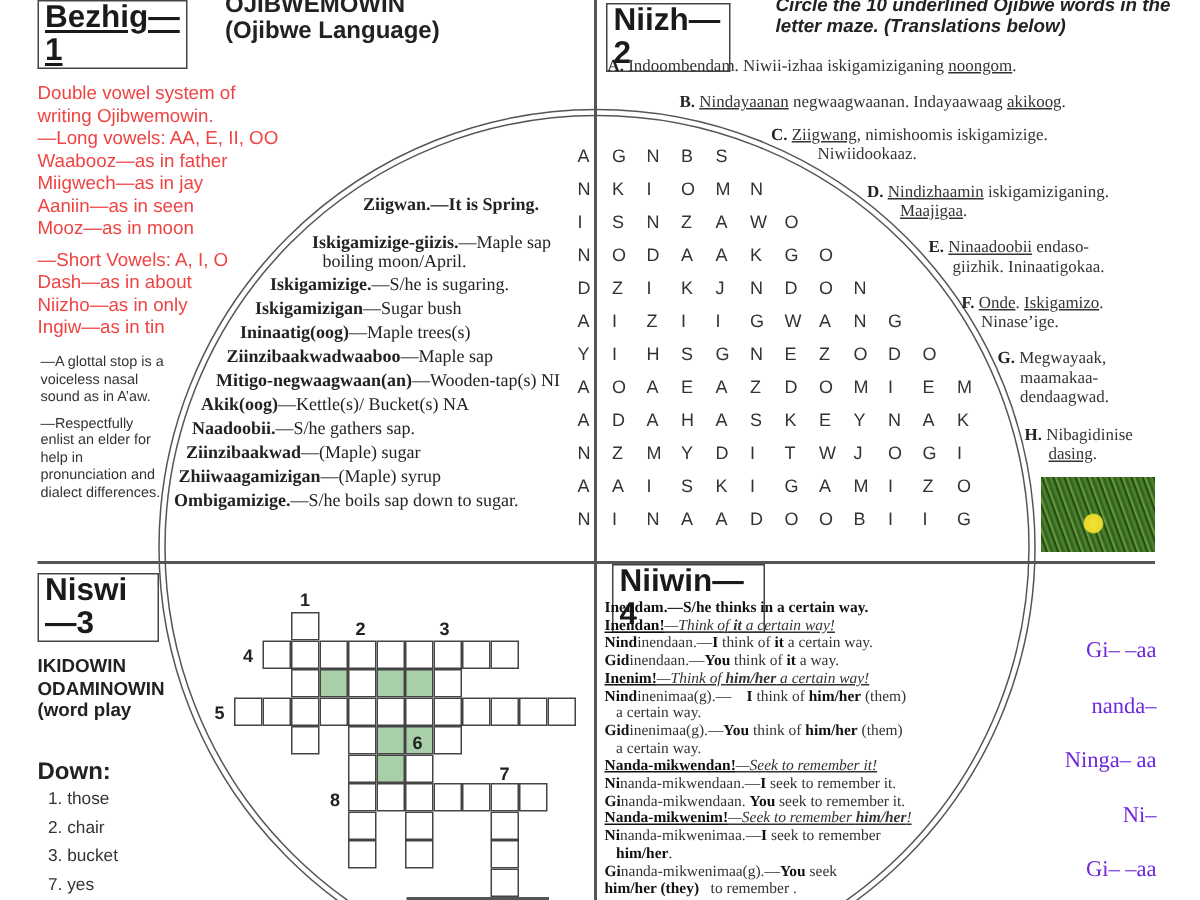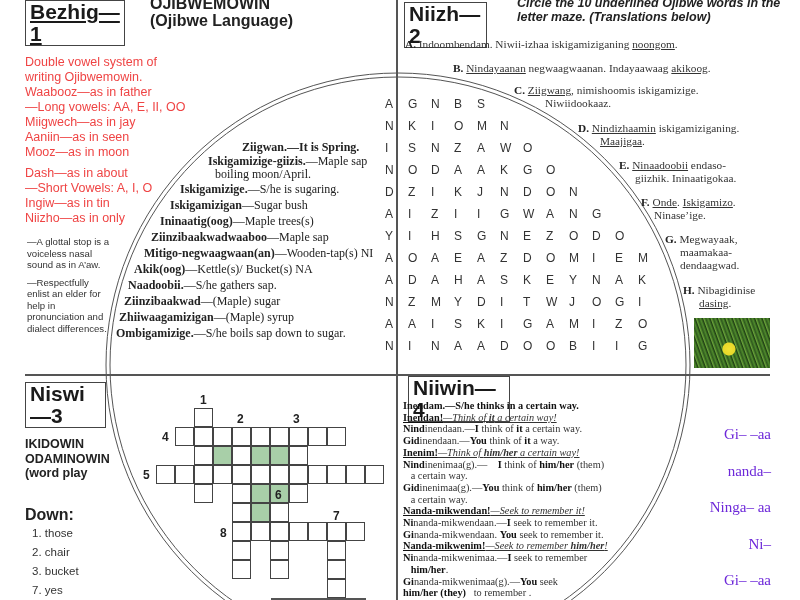--- a/index.html
+++ b/index.html
@@ -47,37 +47,37 @@
 </svg>
 
 <div class="boxtitle" style="left:25px;top:0px;width:90px;text-decoration:underline;">Bezhig—1</div>
 <div id="s1-title" class="abs">
   <div>OJIBWEMOWIN</div>
   <div>(Ojibwe Language)</div>
 </div>
 <div id="s1-vowels" class="abs">
   <div>Double vowel system of</div>
   <div>writing Ojibwemowin.</div>
+  <div>—Long vowels: AA, E, II, OO</div>
   <div><span>Waabooz</span><span>—as in father</span></div>
-  <div>—Long vowels: AA, E, II, OO</div>
   <div><span>Miigwech</span><span>—as in jay</span></div>
   <div><span>Aaniin</span><span>—as in seen</span></div>
   <div><span>Mooz</span><span>—as in moon</span></div>
   <div style="height:6px"></div>
+  <div>—Short Vowels: A, I, O</div>
   <div><span>Dash</span><span>—as in about</span></div>
-  <div>—Short Vowels: A, I, O</div>
+  <div><span>Niizho</span><span>—as in only</span></div>
   <div><span>Ingiw</span><span>—as in tin</span></div>
-  <div><span>Niizho</span><span>—as in only</span></div>
 </div>
 <div id="s1-notes" class="abs">
   <div class="p">—A glottal stop is a voiceless nasal sound as in A’aw.</div>
   <div class="p">—Respectfully enlist an elder for help in pronunciation and dialect differences.</div>
 </div>
 
-<div class="vocab" style="left:242px;top:141px;"><b>Ziigwan.—It is Spring.</b></div>
+<div class="vocab" style="left:242px;top:130px;"><b>Ziigwan.—It is Spring.</b></div>
 <div class="vocab" style="left:208px;top:155px;"><b>Iskigamizige-giizis.</b><span>—Maple sap</span></div>
 <div class="vocab" style="left:215px;top:168px;"><span>boiling moon/April.</span></div>
 <div class="vocab" style="left:180px;top:183px;"><b>Iskigamizige.</b><span>—S/he is sugaring.</span></div>
 <div class="vocab" style="left:170px;top:199px;"><b>Iskigamizigan</b><span>—Sugar bush</span></div>
 <div class="vocab" style="left:160px;top:215px;"><b>Ininaatig(oog)</b><span>—Maple trees(s)</span></div>
 <div class="vocab" style="left:151px;top:231px;"><b>Ziinzibaakwadwaaboo</b><span>—Maple sap</span></div>
 <div class="vocab" style="left:144px;top:247px;"><b>Mitigo-negwaagwaan(an)</b><span>—Wooden-tap(s) NI</span></div>
 <div class="vocab" style="left:134px;top:263px;"><b>Akik(oog)</b><span>—Kettle(s)/ Bucket(s) NA</span></div>
 <div class="vocab" style="left:128px;top:279px;"><b>Naadoobii.</b><span>—S/he gathers sap.</span></div>
 <div class="vocab" style="left:124px;top:295px;"><b>Ziinzibaakwad</b><span>—(Maple) sugar</span></div>

